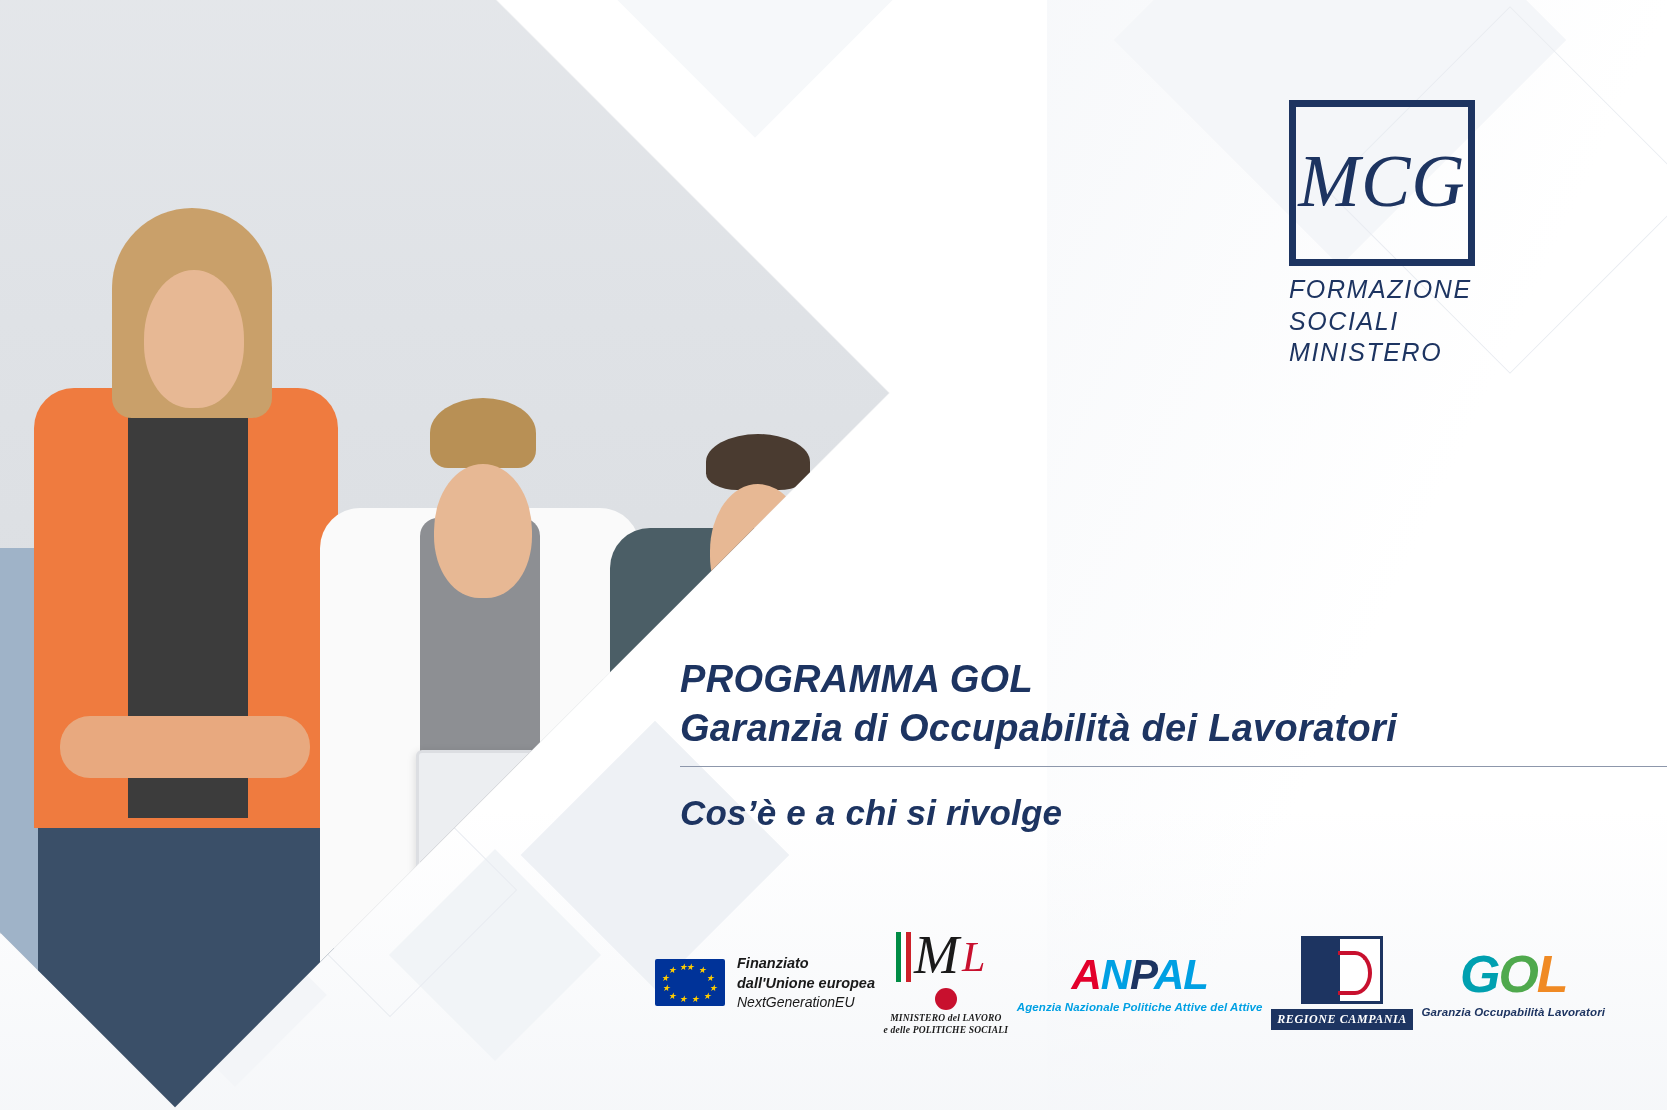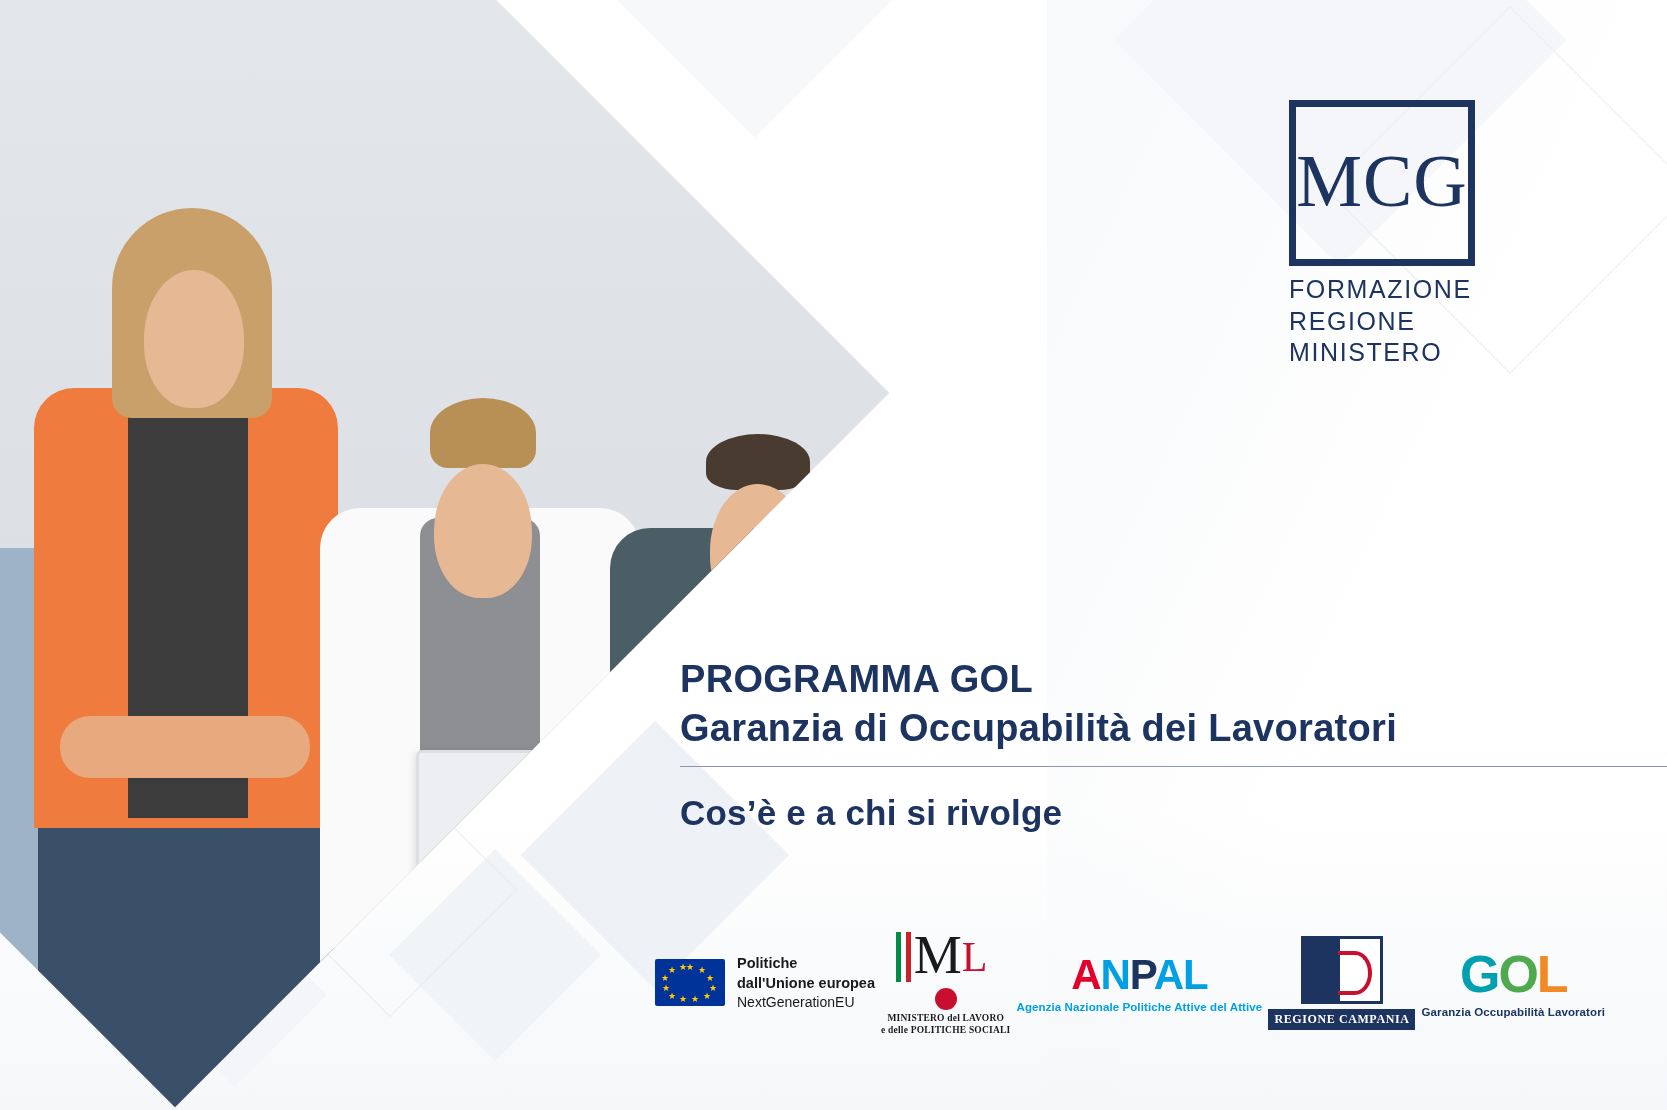--- a/index.html
+++ b/index.html
@@ -11,20 +11,21 @@
     background: #ffffff;
     font-family: "Liberation Sans", sans-serif;
   }
 
   #slide {
     position: relative;
     width: 1667px;
     height: 1110px;
     background: #ffffff;
     overflow: hidden;
+    font-style: italic;
   }
 
   
   .bg-dots-tl {
     position: absolute;
     left: -10px; top: -6px;
     width: 250px; height: 190px;
     background-image: radial-gradient(#dfe3ea 2.6px, transparent 2.7px);
     background-size: 21px 21px;
     opacity: .95;
@@ -375,21 +376,21 @@
       </div>
     </div>
   </div>
 
   <div class="mcg-logo">
     <div class="mcg-mark">
       <span>MCG</span>
     </div>
     <div class="mcg-words">
       <div>FORMAZIONE</div>
-      <div>REGIONE</div>
+      <div>SOCIALI</div>
       <div>MINISTERO</div>
     </div>
   </div>
 
   <div class="headline">
     <h1>
       <span>PROGRAMMA GOL</span><br>
       <span>Garanzia di Occupabilità dei Lavoratori</span>
     </h1>
     <div class="rule"></div>
@@ -407,21 +408,21 @@
         <span class="eu-star" style="left:48px;top:33px;">★</span>
         <span class="eu-star" style="left:36px;top:36px;">★</span>
         <span class="eu-star" style="left:24px;top:36px;">★</span>
         <span class="eu-star" style="left:13px;top:33px;">★</span>
         <span class="eu-star" style="left:7px;top:25px;">★</span>
         <span class="eu-star" style="left:6px;top:15px;">★</span>
         <span class="eu-star" style="left:13px;top:7px;">★</span>
         <span class="eu-star" style="left:24px;top:4px;">★</span>
       </div>
       <div class="eu-text">
-        <div>Politiche</div>
+        <div>Finanziato</div>
         <div>dall'Unione europea</div>
         <div class="ngeu">NextGenerationEU</div>
       </div>
     </div>
 
     <div class="logo-item min-logo">
       <div>
         <div class="min-mark">
           <div class="min-bars">
             <i style="background:#008c45;"></i>

